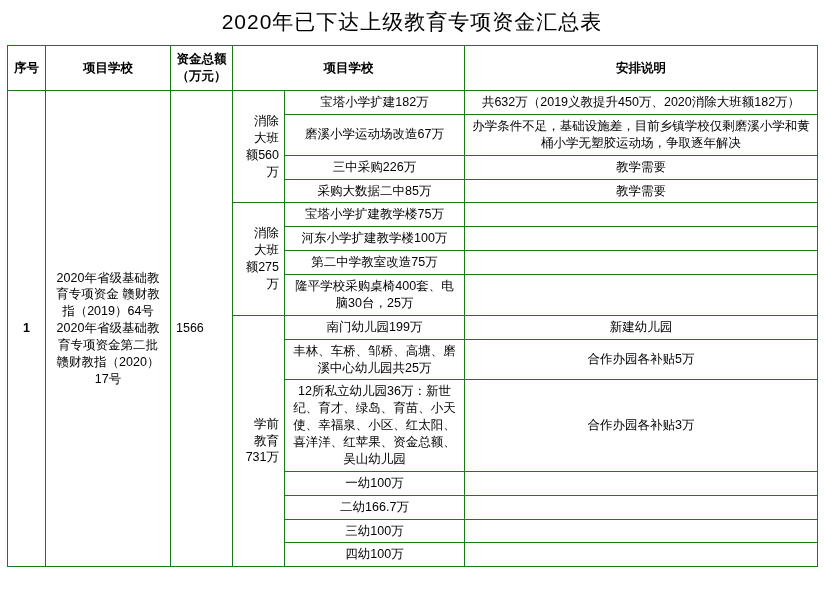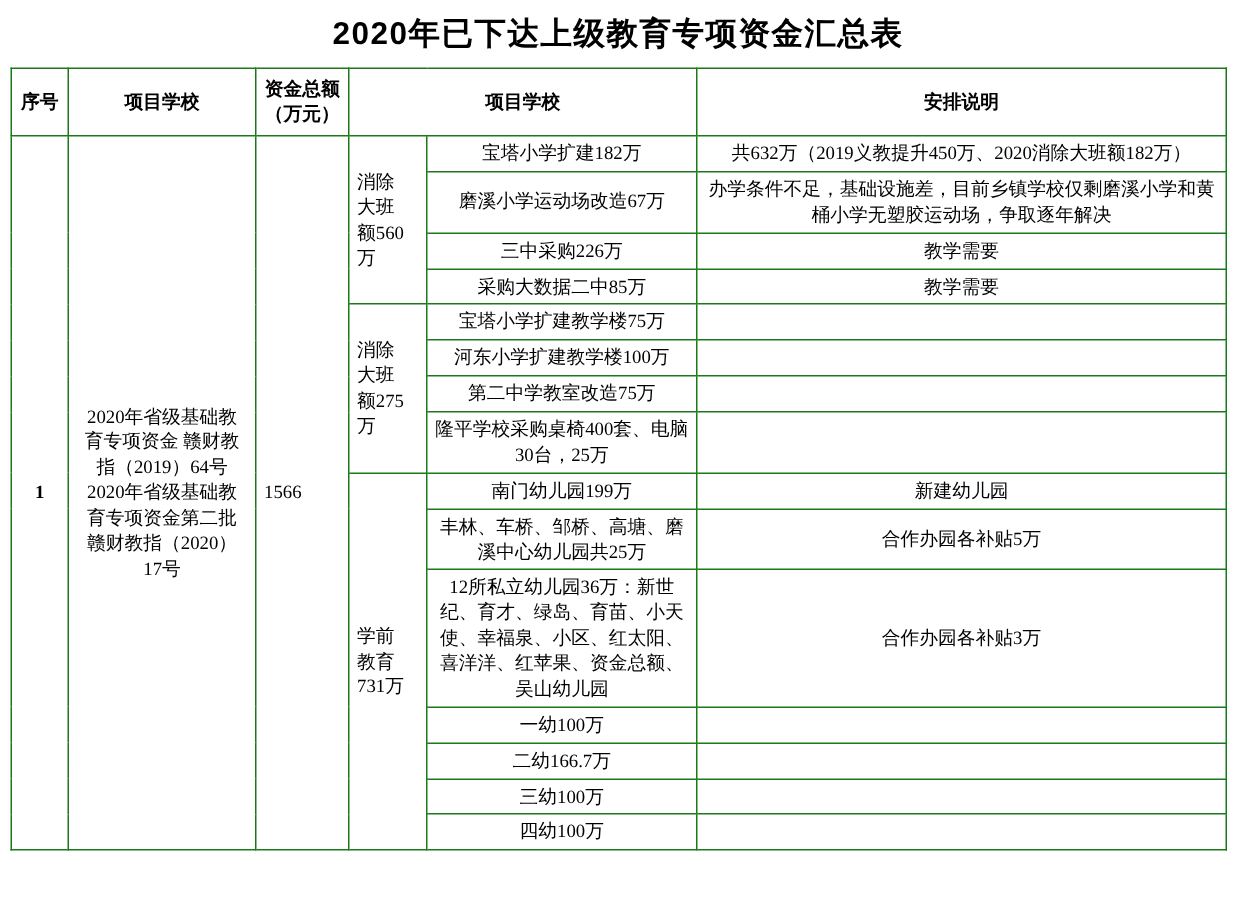--- a/index.html
+++ b/index.html
@@ -16,31 +16,30 @@
   }
   .page {
     position: relative;
     width: 824px;
     height: 614px;
     box-sizing: border-box;
   }
   .title {
     text-align: center;
     font-size: 21px;
-    font-weight: bold;
+    font-weight: normal;
     letter-spacing: 1px;
     padding: 8px 0 9px 0;
     color: #000;
   }
   table.sheet {
     border-collapse: collapse;
     width: 810px;
     margin: 0 0 0 7px;
     table-layout: fixed;
-    font-family: Liberation Serif, serif;
   }
   table.sheet td, table.sheet th {
     border: 1px solid #1a7a1a;
     padding: 3px 5px;
     font-size: 12.5px;
     line-height: 1.35;
     vertical-align: middle;
     word-break: break-all;
   }
   thead th {
@@ -62,21 +61,21 @@
     text-align: center;
     font-size: 11.5px;
     line-height: 1.5;
     padding: 4px 6px;
   }
   td.amount {
     text-align: left;
     font-size: 12.5px;
   }
   td.group {
-    text-align: left;
+    text-align: right;
     font-size: 12.5px;
     line-height: 1.4;
     padding: 3px 2px;
     margin-left: 24px;
   }
   td.item {
     text-align: center;
     font-size: 12.5px;
     padding-left: 6px;
   }

